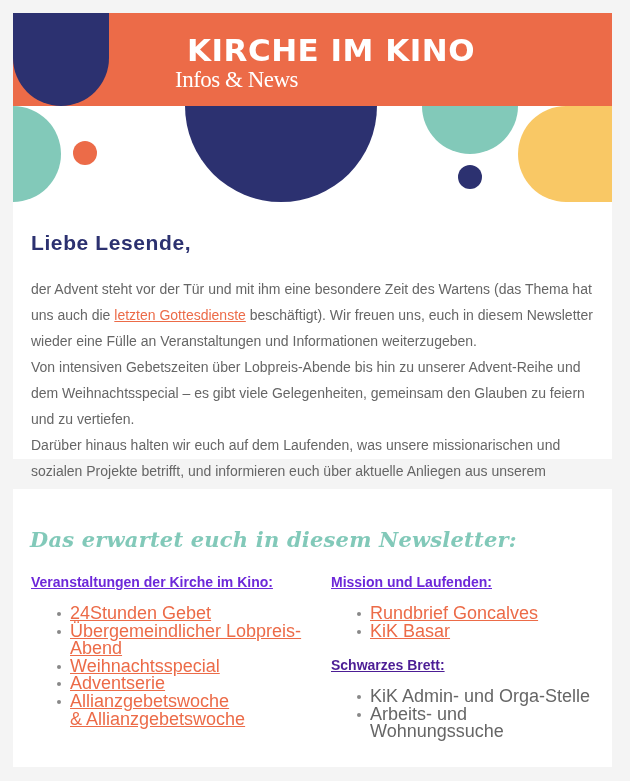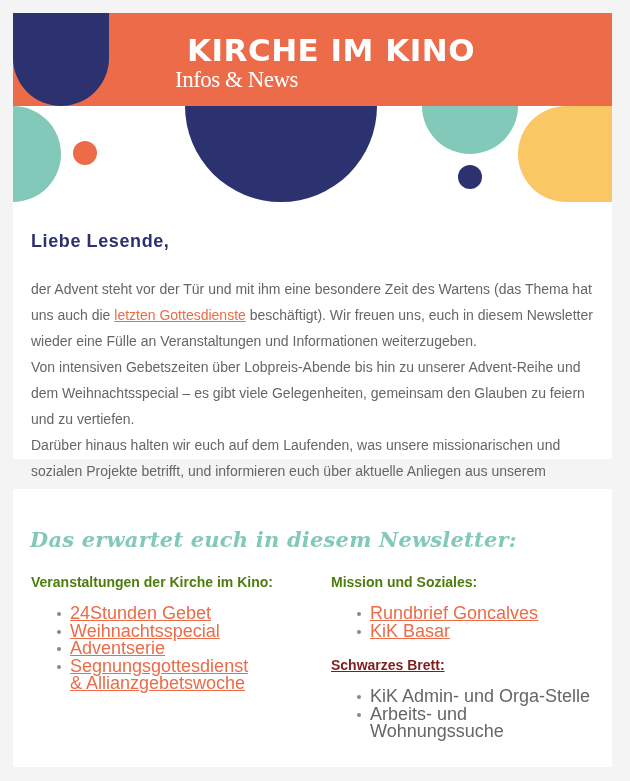--- a/index.html
+++ b/index.html
@@ -18,31 +18,31 @@
   .yellow-pill { left: 505px; top: 93px; width: 140px; height: 96px; background: #f9c865; border-radius: 48px 0 0 48px; }
 
   .brand { position: absolute; left: 162px; top: 19px; color: #ffffff; }
   .brand-title { font-family: "DejaVu Sans", sans-serif; font-weight: bold; font-size: 31px; letter-spacing: 0.5px; line-height: 36px; margin-left: 12px; }
   .brand-sub { font-family: "Liberation Serif", serif; font-size: 23px; line-height: 24px; font-weight: normal; letter-spacing: -0.5px; }
 
   .card { position: absolute; left: 13px; width: 599px; background: #ffffff; }
   .card1 { top: 202px; height: 257px; }
   .card2 { top: 489px; height: 278px; }
 
-  .greeting { position: absolute; left: 18px; top: 29px; font-size: 18px; font-weight: bold; color: #2c3170; letter-spacing: 0.6px; }
+  .greeting { position: absolute; left: 18px; top: 29px; font-size: 21px; font-weight: bold; color: #2c3170; letter-spacing: 0.6px; }
   .intro { position: absolute; left: 18px; top: 74px; width: 575px; font-size: 14px; line-height: 26px; color: #666666; }
   .intro p { margin: 0; }
   a.link { color: #ec6b48; text-decoration: underline; }
 
   .section-title { position: absolute; left: 17px; top: 38px; font-family: "DejaVu Serif", serif; font-style: italic; font-weight: bold; font-size: 21px; color: #82c9b9; letter-spacing: 0.2px; }
   .col { position: absolute; top: 84px; }
   .col-left { left: 18px; width: 290px; }
   .col-right { left: 318px; width: 270px; }
-  .col-head { font-size: 14px; font-weight: bold; color: #4d7c0f; line-height: 18px; }
-  .col-head.link { color: #7f1d1d; }
+  .col-head { font-size: 14px; font-weight: bold; color: #6d28d9; line-height: 18px; text-decoration: underline; }
+  .col-head.link { color: #4c1d95; }
   ul { list-style: none; margin-top: 14px; padding-left: 39px; }
   ul li { position: relative; font-size: 18px; line-height: 17.6px; color: #666666; }
   ul li::before { content: ""; position: absolute; left: -13px; top: 7px; width: 4px; height: 4px; background: #888; border-radius: 50%; }
   .right-sub { margin-top: 14px; }
   .ul-tight { margin-bottom: 16px; }
 </style>
 </head>
 <body>
 
 <div class="banner">
@@ -69,28 +69,29 @@
   </div>
 </div>
 
 <div class="card card2">
   <h2 class="section-title">Das erwartet euch in diesem Newsletter:</h2>
 
   <div class="col col-left">
     <div class="col-head">Veranstaltungen der Kirche im Kino:</div>
     <ul>
       <li><a class="link">24Stunden Gebet</a></li>
+      <li><a class="link">Übergemeindlicher Lobpreis-Abend</a></li>
       <li><a class="link">Weihnachtsspecial</a></li>
       <li><a class="link">Adventserie</a></li>
-      <li><a class="link">Segnungsgottesdienst</a><br><a class="link">&amp; Allianzgebetswoche</a></li>
+      <li><a class="link">Allianzgebetswoche</a><br><a class="link">&amp; Allianzgebetswoche</a></li>
     </ul>
   </div>
 
   <div class="col col-right">
-    <div class="col-head">Mission und Soziales:</div>
+    <div class="col-head">Mission und Laufenden:</div>
     <ul class="ul-tight">
       <li><a class="link">Rundbrief Goncalves</a></li>
       <li><a class="link">KiK Basar</a></li>
     </ul>
     <div class="right-sub">
       <a class="col-head link">Schwarzes Brett:</a>
     </div>
     <ul>
       <li>KiK Admin- und Orga-Stelle</li>
       <li>Arbeits- und Wohnungssuche</li>

